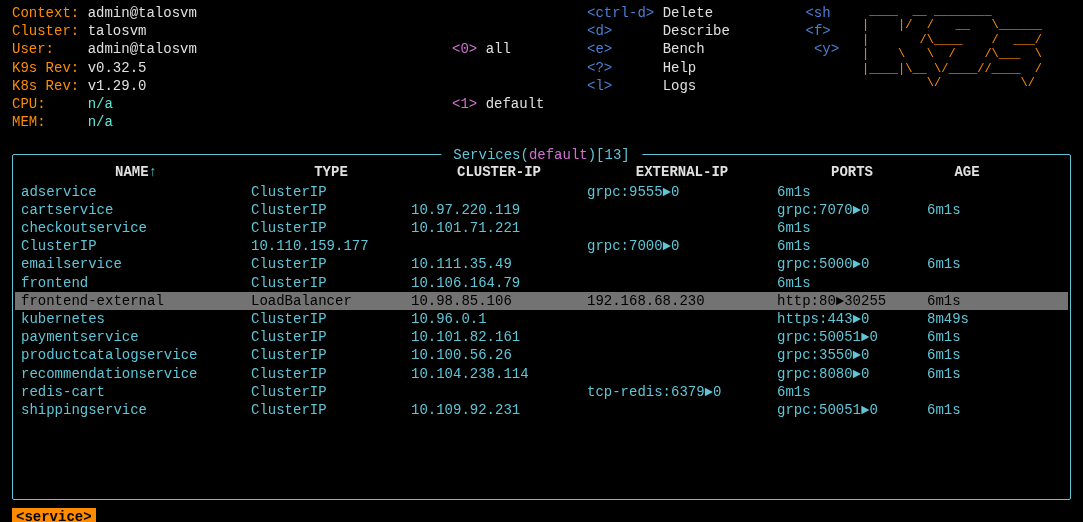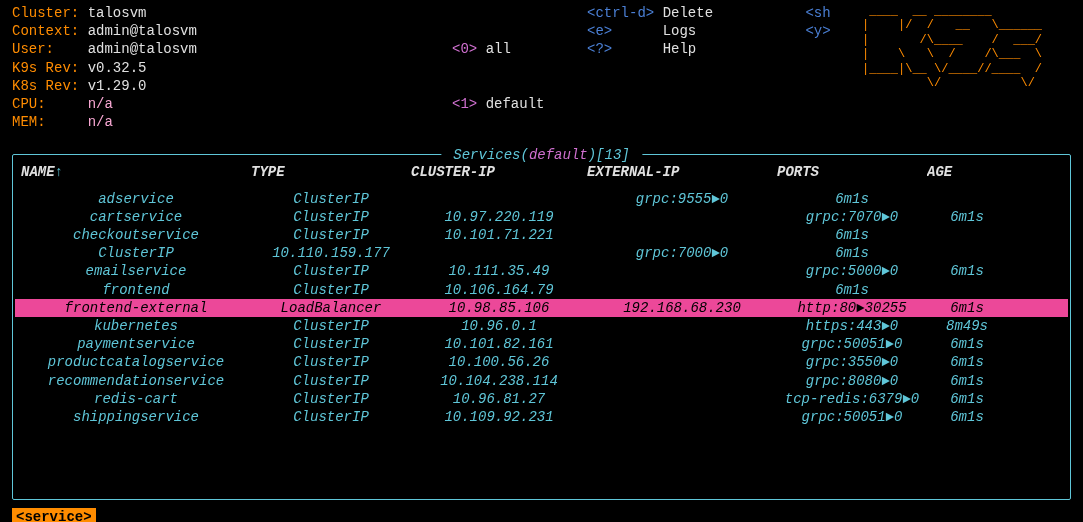--- a/index.html
+++ b/index.html
@@ -23,21 +23,21 @@
       margin-bottom: 4px;
     }
     .header-left {
       width: 440px;
     }
     .header-row {
       white-space: pre;
     }
     .label-orange { color: #ff8c00; }
     .label-cyan { color: #5fc6d8; }
-    .label-red { color: #f9a8d4; }
+    .label-red { color: #5eead4; }
     .label-white { color: #e0e0e0; }
     .label-blue { color: #4a7fd4; }
     .label-magenta { color: #d070d0; }
     .header-mid {
       width: 135px;
       white-space: pre;
     }
     .header-shortcuts {
       width: 275px;
     }
@@ -50,51 +50,50 @@
       font-size: 12px;
       line-height: 1.2;
     }
     .panel {
       border: 1px solid #5fc6d8;
       border-radius: 2px;
       margin-top: 2px;
       height: 346px;
       position: relative;
       padding: 8px 8px 4px 8px;
-      font-style: italic;
     }
     .panel-title {
       position: absolute;
       top: -9px;
       left: 50%;
       transform: translateX(-50%);
       background: #000;
       padding: 0 4px;
       white-space: pre;
     }
     .table-header {
       display: grid;
       grid-template-columns: 230px 160px 176px 190px 150px 80px;
       color: #e0e0e0;
       font-weight: bold;
-      margin-bottom: 9px;
+      margin-bottom: 2px;
+      text-align: center;
     }
     .table-header .sort-arrow {
       color: #5fc6d8;
     }
     .table-body {
     }
     .table-row {
       display: grid;
       grid-template-columns: 230px 160px 176px 190px 150px 80px;
       color: #5fc6d8;
-      text-align: center;
     }
     .table-row.selected {
-      background: #ec4899;
+      background: #737373;
       color: #000;
       margin-left: -6px;
       margin-right: -6px;
       padding-left: 6px;
       padding-right: 6px;
     }
     .cell {
       white-space: nowrap;
       overflow: hidden;
     }
@@ -107,36 +106,38 @@
       font-weight: bold;
     }
   </style>
 </head>
 <body>
 
 
 
 <div class="header">
   <div class="header-left">
+    <div class="header-row"><span class="label-orange">Context:</span> <span class="label-white">admin@talosvm</span></div>
     <div class="header-row"><span class="label-orange">Cluster:</span> <span class="label-white">talosvm</span></div>
-    <div class="header-row"><span class="label-orange">Context:</span> <span class="label-white">admin@talosvm</span></div>
     <div class="header-row"><span class="label-orange">User:</span>    <span class="label-white">admin@talosvm</span></div>
     <div class="header-row"><span class="label-orange">K9s Rev:</span> <span class="label-white">v0.32.5</span></div>
     <div class="header-row"><span class="label-orange">K8s Rev:</span> <span class="label-white">v1.29.0</span></div>
     <div class="header-row"><span class="label-orange">CPU:</span>     <span class="label-red">n/a</span></div>
     <div class="header-row"><span class="label-orange">MEM:</span>     <span class="label-red">n/a</span></div>
   </div>
   <div class="header-mid">
     <div><span class="label-magenta">&lt;0&gt;</span> <span class="label-white">all</span></div>
     <div><span class="label-magenta">&lt;1&gt;</span> <span class="label-white">default</span></div>
   </div>
   <div class="header-shortcuts">
     <div class="shortcut-row"><span class="label-blue">&lt;ctrl-d&gt;</span> <span class="label-white">Delete</span>           <span class="label-blue">&lt;sh</span></div>
-    <div class="shortcut-row"><span class="label-blue">&lt;e&gt;</span>      <span class="label-white">Logs</span>             <span class="label-blue">&lt;y&gt;</span></div>
+    <div class="shortcut-row"><span class="label-blue">&lt;d&gt;</span>      <span class="label-white">Describe</span>         <span class="label-blue">&lt;f&gt;</span></div>
+    <div class="shortcut-row"><span class="label-blue">&lt;e&gt;</span>      <span class="label-white">Bench</span>             <span class="label-blue">&lt;y&gt;</span></div>
     <div class="shortcut-row"><span class="label-blue">&lt;?&gt;</span>      <span class="label-white">Help</span></div>
+    <div class="shortcut-row"><span class="label-blue">&lt;l&gt;</span>      <span class="label-white">Logs</span></div>
   </div>
   <div class="header-logo"> ____  __ ________       
 |    |/  /   __   \______
 |       /\____    /  ___/
 |    \   \  /    /\___  \
 |____|\__ \/____//____  /
          \/           \/ </div>
 </div>
 
 <div class="panel">
@@ -230,21 +231,20 @@
         <div class="cell">recommendationservice</div>
         <div class="cell">ClusterIP</div>
         <div class="cell">10.104.238.114</div>
         <div class="cell"></div>
         <div class="cell">grpc:8080►0</div>
         <div class="cell">6m1s</div>
       </div>
       <div class="table-row">
         <div class="cell">redis-cart</div>
         <div class="cell">ClusterIP</div>
-        <div class="cell">10.96.81.27</div>
         <div class="cell"></div>
         <div class="cell">tcp-redis:6379►0</div>
         <div class="cell">6m1s</div>
       </div>
       <div class="table-row">
         <div class="cell">shippingservice</div>
         <div class="cell">ClusterIP</div>
         <div class="cell">10.109.92.231</div>
         <div class="cell"></div>
         <div class="cell">grpc:50051►0</div>

